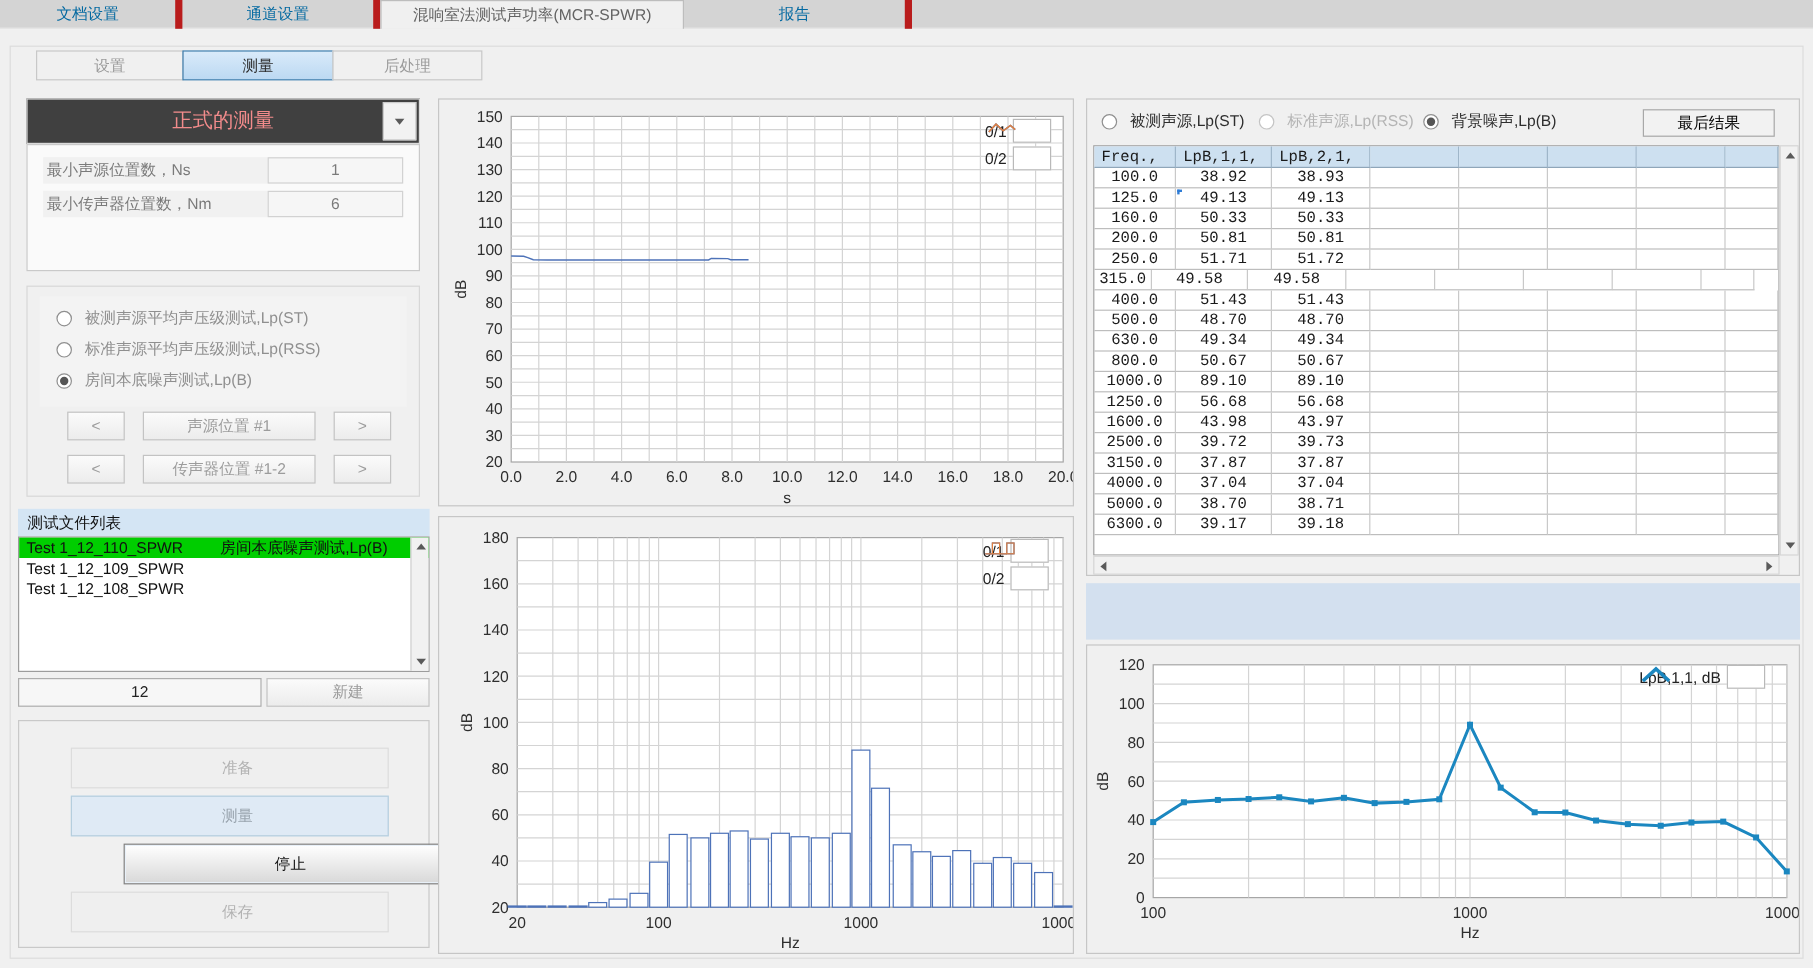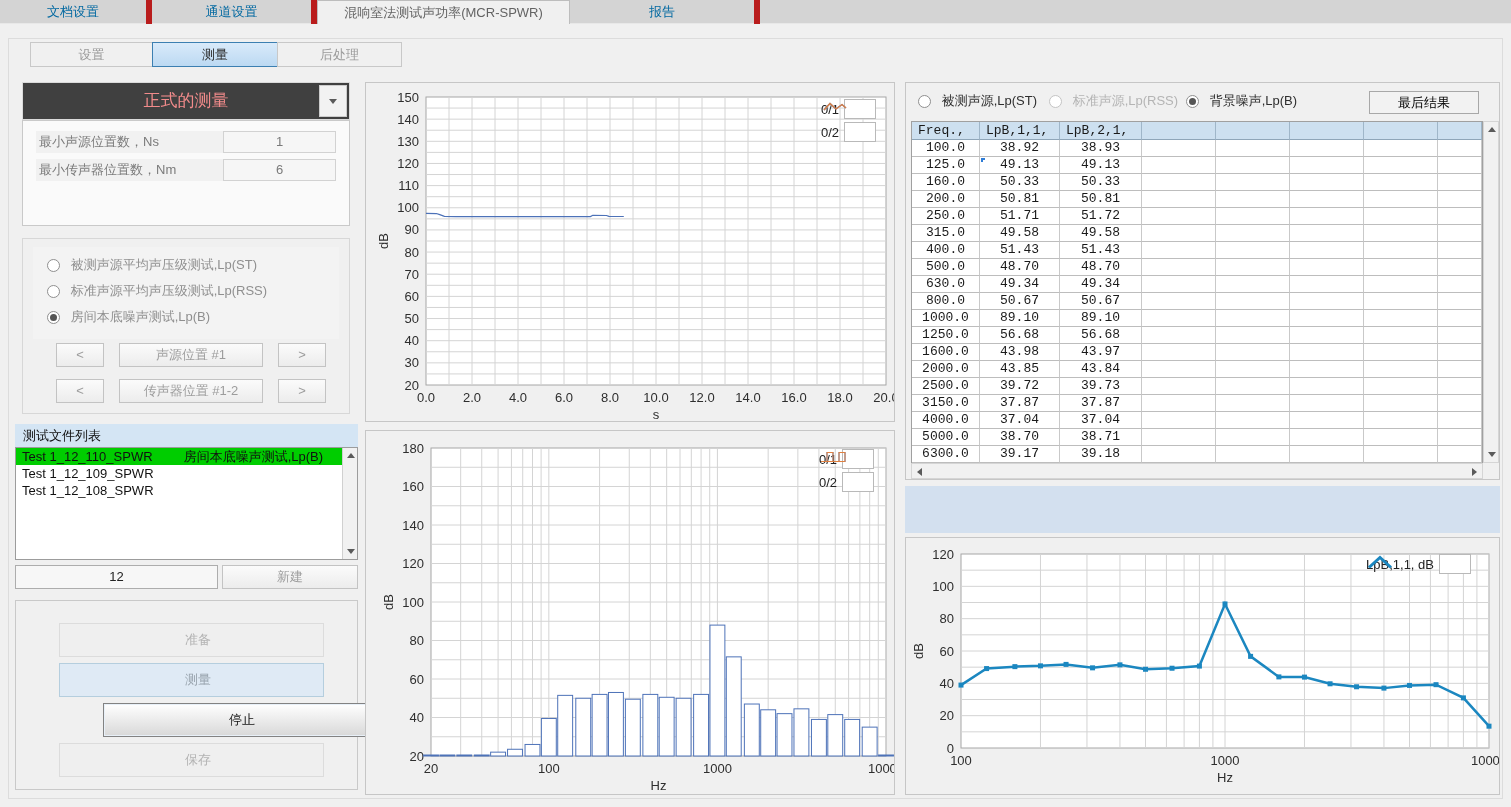--- a/index.html
+++ b/index.html
@@ -452,21 +452,21 @@
         <div class="tcell" style="width: 68px;">250.0</div>
         <div class="tcell" style="width: 80px;">51.71</div>
         <div class="tcell" style="width: 82px;">51.72</div>
         <div class="tcell" style="width: 74px;"></div>
         <div class="tcell" style="width: 74px;"></div>
         <div class="tcell" style="width: 74px;"></div>
         <div class="tcell" style="width: 74px;"></div>
         <div class="tcell" style="width: 44px;"></div>
       </div>
       <div class="trow">
-        <div class="tcell" style="width: 68px;">315.0</div>
+        <div class="tcell" style="width: 48px;">315.0</div>
         <div class="tcell" style="width: 80px;">49.58</div>
         <div class="tcell" style="width: 82px;">49.58</div>
         <div class="tcell" style="width: 74px;"></div>
         <div class="tcell" style="width: 74px;"></div>
         <div class="tcell" style="width: 74px;"></div>
         <div class="tcell" style="width: 74px;"></div>
         <div class="tcell" style="width: 44px;"></div>
       </div>
       <div class="trow">
         <div class="tcell" style="width: 68px;">400.0</div>
@@ -525,30 +525,20 @@
         <div class="tcell" style="width: 74px;"></div>
         <div class="tcell" style="width: 74px;"></div>
         <div class="tcell" style="width: 74px;"></div>
         <div class="tcell" style="width: 74px;"></div>
         <div class="tcell" style="width: 44px;"></div>
       </div>
       <div class="trow">
         <div class="tcell" style="width: 68px;">1600.0</div>
         <div class="tcell" style="width: 80px;">43.98</div>
         <div class="tcell" style="width: 82px;">43.97</div>
-        <div class="tcell" style="width: 74px;"></div>
-        <div class="tcell" style="width: 74px;"></div>
-        <div class="tcell" style="width: 74px;"></div>
-        <div class="tcell" style="width: 74px;"></div>
-        <div class="tcell" style="width: 44px;"></div>
-      </div>
-      <div class="trow">
-        <div class="tcell" style="width: 68px;">2000.0</div>
-        <div class="tcell" style="width: 80px;">43.85</div>
-        <div class="tcell" style="width: 82px;">43.84</div>
         <div class="tcell" style="width: 74px;"></div>
         <div class="tcell" style="width: 74px;"></div>
         <div class="tcell" style="width: 74px;"></div>
         <div class="tcell" style="width: 74px;"></div>
         <div class="tcell" style="width: 44px;"></div>
       </div>
       <div class="trow">
         <div class="tcell" style="width: 68px;">2500.0</div>
         <div class="tcell" style="width: 80px;">39.72</div>
         <div class="tcell" style="width: 82px;">39.73</div>

